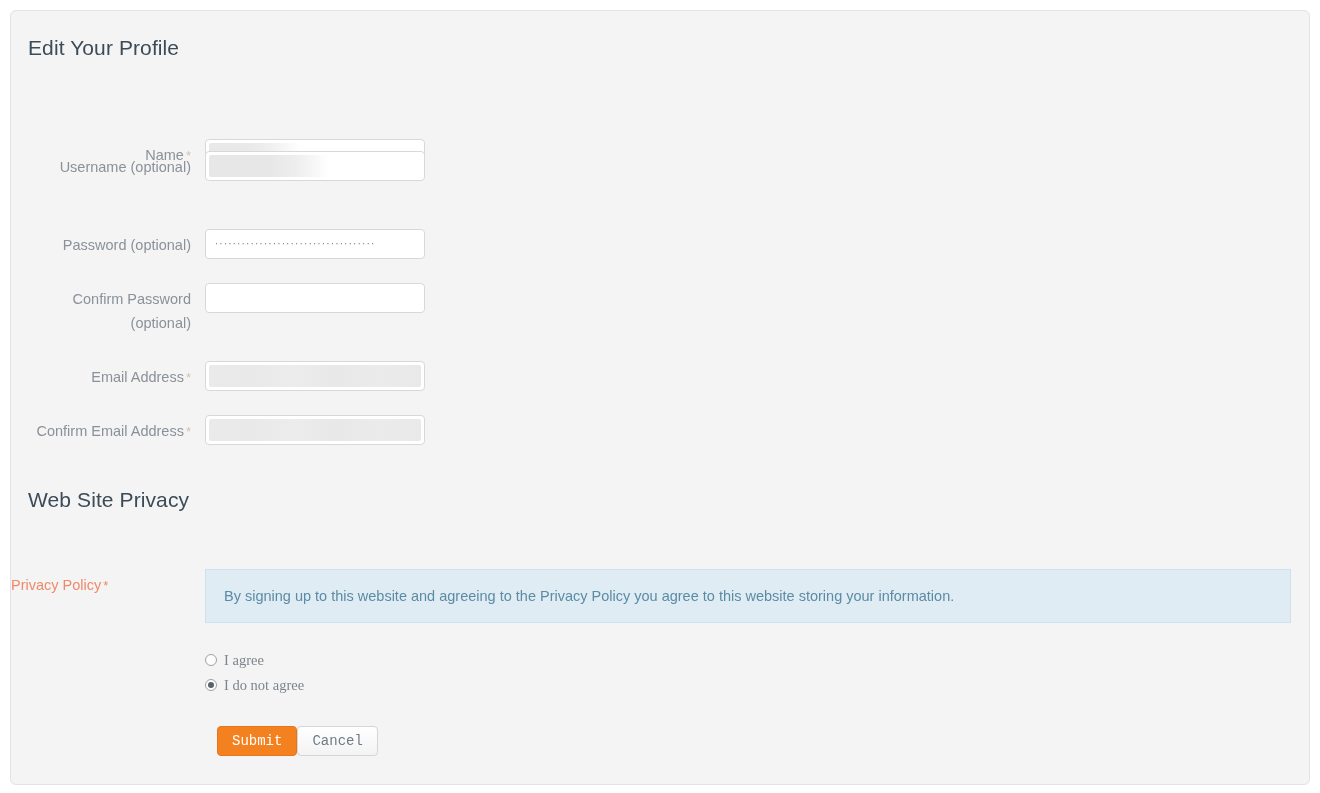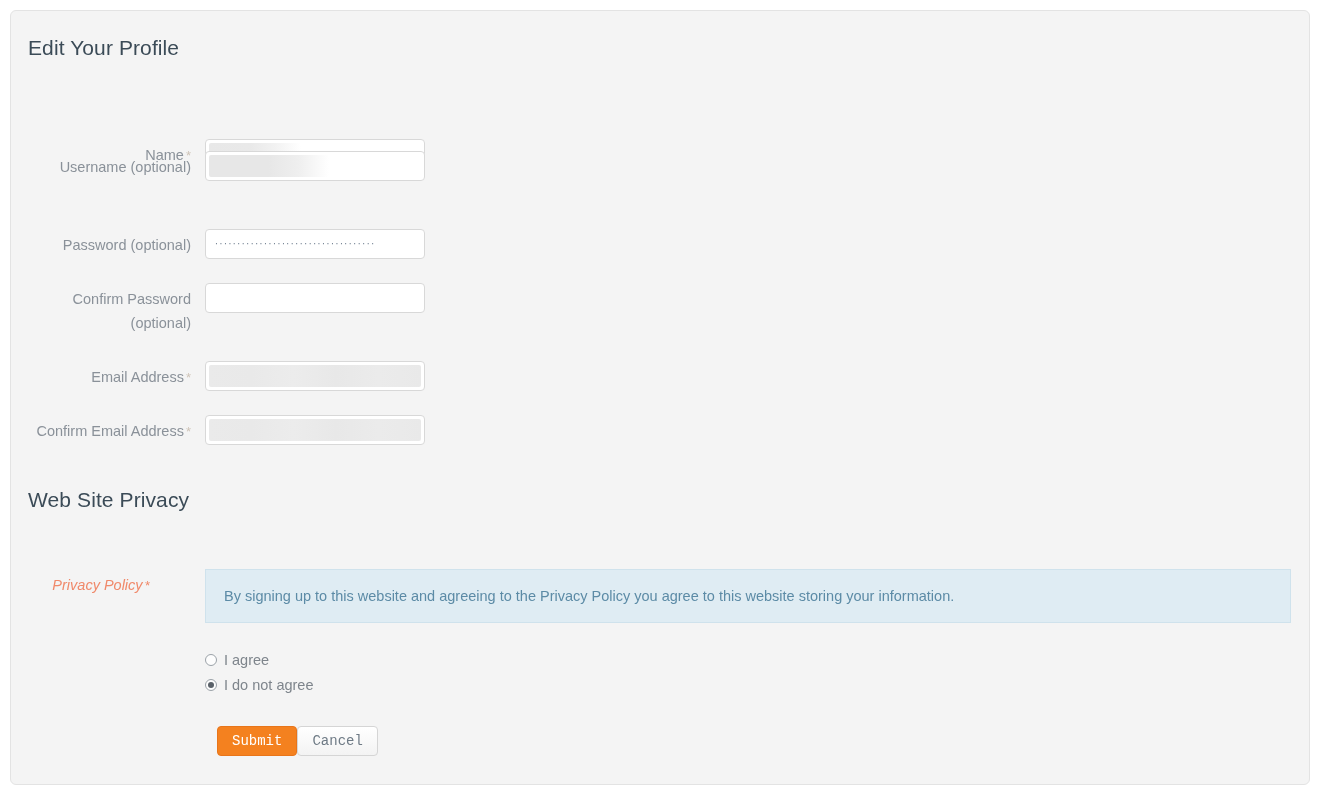--- a/index.html
+++ b/index.html
@@ -134,27 +134,26 @@
     position: absolute;
     top: 558px;
     left: 0;
     width: 100%;
     display: flex;
     align-items: flex-start;
   }
 
   #privacy-label {
     width: 180px;
-    text-align: center;
+    text-align: left;
     color: #f0896a;
     font-size: 14.5px;
     line-height: 24px;
     padding-top: 4px;
     box-sizing: border-box;
-    font-style: italic;
   }
   #privacy-label .req-star { color: #f0896a; }
 
   .notice-box {
     margin-left: 14px;
     width: 1086px;
     min-height: 54px;
     background: #dfecf3;
     border: 1px solid #cfe2ec;
     border-radius: 0;
@@ -167,20 +166,21 @@
     color: #5c8ba6;
     font-size: 14.5px;
     line-height: 20px;
   }
 
   
   .radio-group {
     position: absolute;
     left: 194px;
     top: 636px;
+    font-family: Liberation Serif, serif;
   }
   .radio-row {
     display: flex;
     align-items: center;
     height: 25px;
   }
   .radio-mark {
     width: 12px;
     height: 12px;
     border: 1px solid #9ba2a8;

